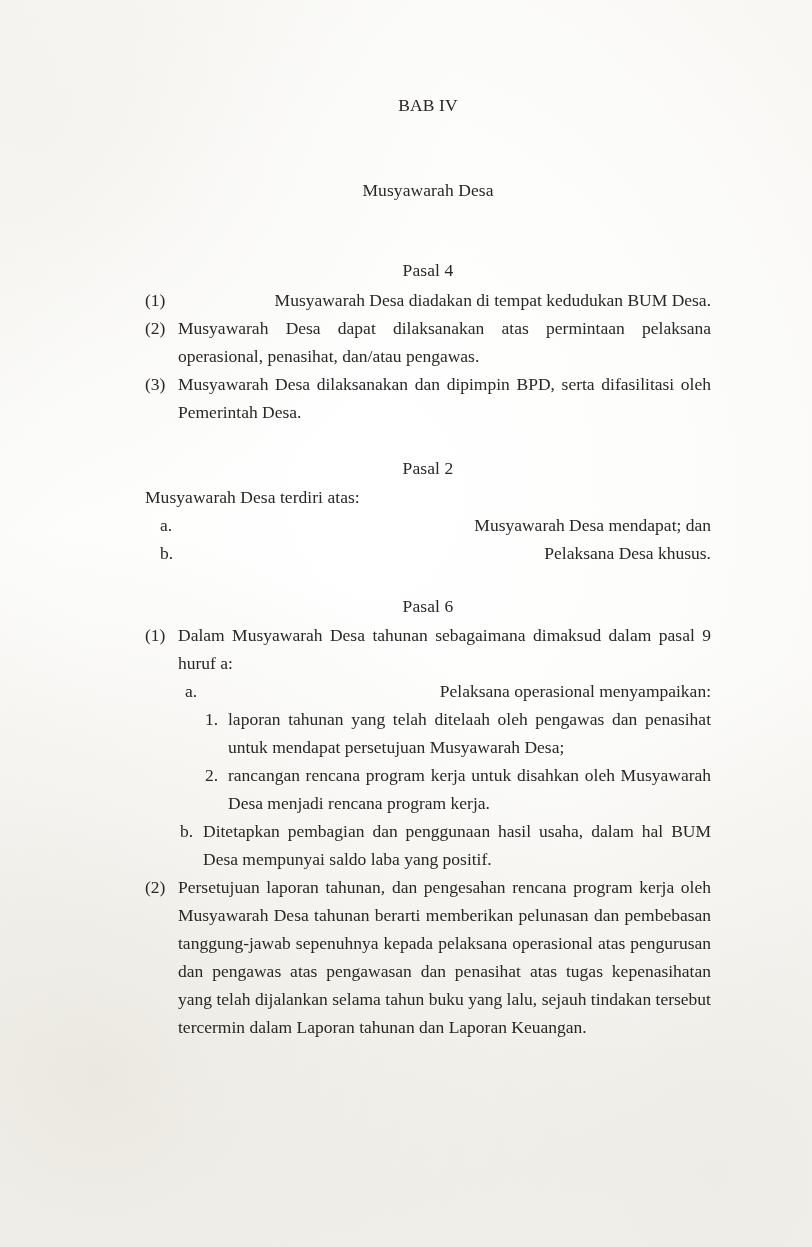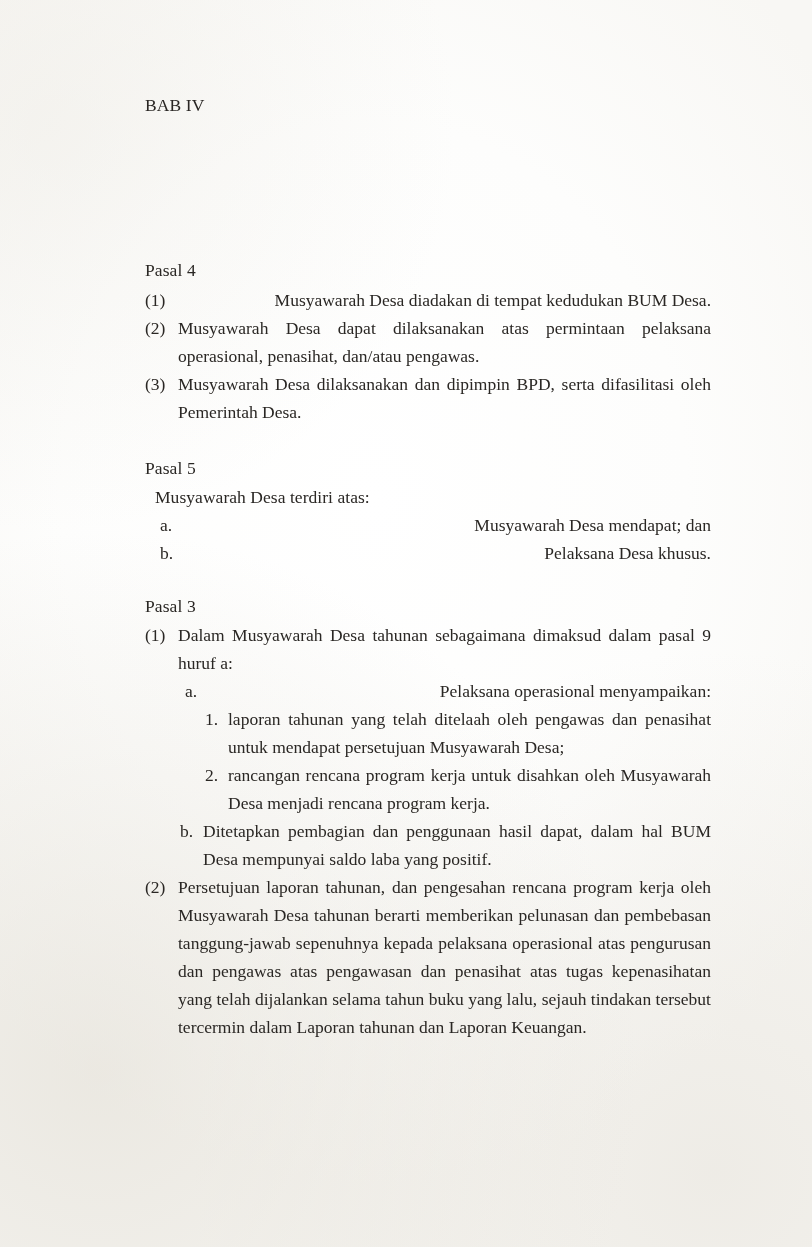--- a/index.html
+++ b/index.html
@@ -44,20 +44,21 @@
 
   .content {
     position: absolute;
     left: 145px;
     top: 0;
     width: 566px;   
   }
 
   
   .center {
+    text-align: center;
     font-size: 17.5px;
     line-height: 28px;
     letter-spacing: 0.1px;
     font-family: Liberation Serif, serif;
   }
   .para {
     font-size: 17.5px;
     line-height: 28px;
     text-align: justify;
     text-justify: inter-word;
@@ -112,20 +113,21 @@
 <div class="paper"></div>
 
 <div class="page">
   <div class="content">
 
     <div class="blk" id="bab-heading">
       <div class="center">BAB IV</div>
     </div>
 
     <div class="blk" id="section-heading">
+      <div class="center">Musyawarah Desa</div>
     </div>
 
     <div class="blk" id="pasal4-heading">
       <div class="center">Pasal 4</div>
     </div>
 
     <div class="blk" id="pasal4-items">
       <div class="row lvl1">
         <span class="marker">(1)</span>
         <span class="body noj">Musyawarah Desa diadakan di tempat kedudukan BUM Desa.</span>
@@ -134,40 +136,40 @@
         <span class="marker">(2)</span>
         <span class="body">Musyawarah Desa dapat dilaksanakan atas permintaan pelaksana operasional, penasihat, dan/atau pengawas.</span>
       </div>
       <div class="row lvl1">
         <span class="marker">(3)</span>
         <span class="body">Musyawarah Desa dilaksanakan dan dipimpin BPD, serta difasilitasi oleh Pemerintah Desa.</span>
       </div>
     </div>
 
     <div class="blk" id="pasal5-heading">
-      <div class="center">Pasal 5</div>
+      <div class="center">Pasal 2</div>
     </div>
 
     <div class="blk" id="pasal5-lead">
-      <div class="para noj" style="margin-left:10px">Musyawarah Desa terdiri atas:</div>
+      <div class="para noj" style="">Musyawarah Desa terdiri atas:</div>
     </div>
 
     <div class="blk" id="pasal5-items">
       <div class="row" style="margin-left:15px">
         <span class="marker" style="width:23px">a.</span>
         <span class="body noj">Musyawarah Desa mendapat; dan</span>
       </div>
       <div class="row" style="margin-left:15px">
         <span class="marker" style="width:23px">b.</span>
         <span class="body noj">Pelaksana Desa khusus.</span>
       </div>
     </div>
 
     <div class="blk" id="pasal6-heading">
-      <div class="center">Pasal 3</div>
+      <div class="center">Pasal 6</div>
     </div>
 
     <div class="blk" id="pasal6-items">
 
       <div class="row lvl1">
         <span class="marker">(1)</span>
         <span class="body">Dalam Musyawarah Desa tahunan sebagaimana dimaksud dalam pasal 9 huruf a:</span>
       </div>
 
       <div class="row lvl2">
@@ -180,21 +182,21 @@
         <span class="body">laporan tahunan yang telah ditelaah oleh pengawas dan penasihat untuk mendapat persetujuan Musyawarah Desa;</span>
       </div>
 
       <div class="row lvl3">
         <span class="marker">2.</span>
         <span class="body">rancangan rencana program kerja untuk disahkan oleh Musyawarah Desa menjadi rencana program kerja.</span>
       </div>
 
       <div class="row lvl2" style="margin-left:35px">
         <span class="marker">b.</span>
-        <span class="body">Ditetapkan pembagian dan penggunaan hasil dapat, dalam hal BUM Desa mempunyai saldo laba yang positif.</span>
+        <span class="body">Ditetapkan pembagian dan penggunaan hasil usaha, dalam hal BUM Desa mempunyai saldo laba yang positif.</span>
       </div>
 
       <div class="row lvl1">
         <span class="marker">(2)</span>
         <span class="body">Persetujuan laporan tahunan, dan pengesahan rencana program kerja oleh Musyawarah Desa tahunan berarti memberikan pelunasan dan pembebasan tanggung-jawab sepenuhnya kepada pelaksana operasional atas pengurusan dan pengawas atas pengawasan dan penasihat atas tugas kepenasihatan yang telah dijalankan selama tahun buku yang lalu, sejauh tindakan tersebut tercermin dalam Laporan tahunan dan Laporan Keuangan.</span>
       </div>
 
     </div>
 
   </div>

